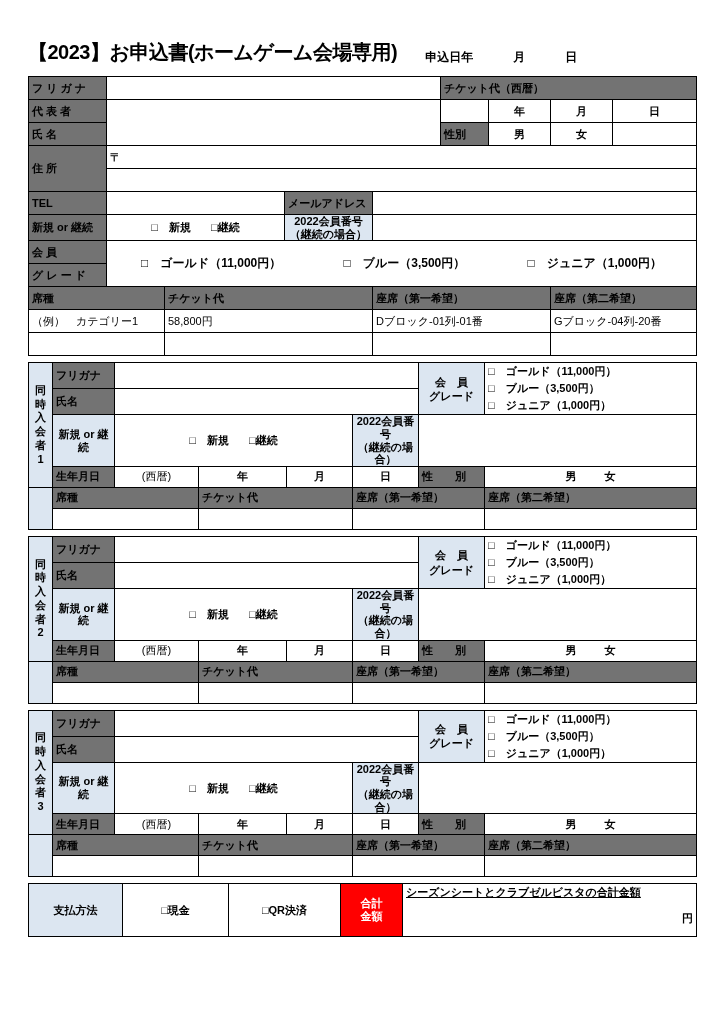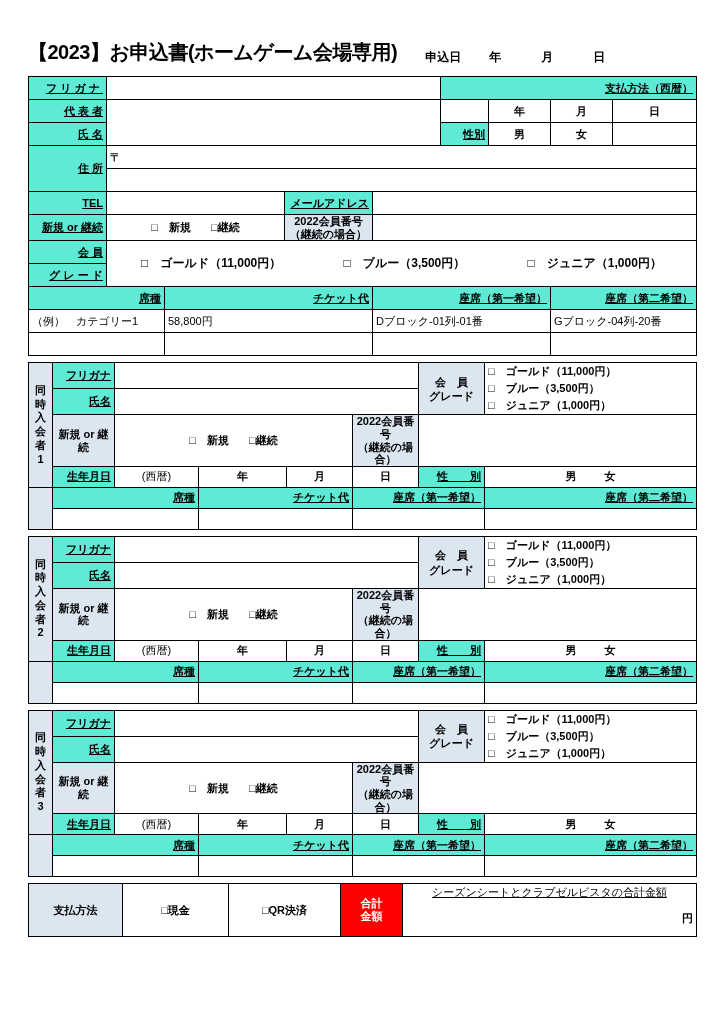--- a/index.html
+++ b/index.html
@@ -26,34 +26,34 @@
   .doc-title{
     font-size:20px;font-weight:bold;letter-spacing:-0.5px;
     white-space:nowrap;
   }
   .applydate{
     display:flex;align-items:flex-end;
     margin-left:28px;
     font-size:12px;font-weight:bold;
     white-space:nowrap;
   }
-  .applydate .lbl{margin-right:28px;}
+  .applydate .lbl{}
   .applydate .u{margin-right:40px;}
   .applydate .u:last-child{margin-right:0;}
 
   table{border-collapse:collapse;}
   .tbl{width:100%;table-layout:fixed;}
   .tbl td{
     border:1px solid #000;
     font-size:11px;
     padding:0 3px;
     vertical-align:middle;
     height:20px;
   }
-  .lab{background:#5eead4;text-align:right;font-size:12px;font-weight:bold;text-decoration:underline;}
+  .lab{background:#737373;text-align:left;font-size:12px;font-weight:bold;}
   .lab-xs{background:#dce6f1;text-align:center;font-size:8px;font-weight:bold;line-height:1.15;}
   .ctr{text-align:center;}
   .white{background:#fff;}
   .sp3{letter-spacing:3px;}
   .dash{border-bottom:1px dashed #000;}
 
   
   .main td{height:22px;}
   .h30{height:30px;margin-left:16px;}
   .h34{height:34px;}
@@ -82,21 +82,21 @@
   .grade-cell{
     background:#dce6f1;text-align:center;font-size:12px;font-weight:bold;line-height:1.3;
   }
   .ex{font-size:7.5px;text-align:left;}
   .pay td{height:34px;}
   .total{
     background:#ff0000;color:#fff;text-align:center;font-weight:bold;font-size:12px;line-height:1.25;
   }
   .paylabel{background:#dce6f1;text-align:center;font-size:12px;font-weight:bold;}
   .seasonnote{
-    font-size:9.5px;font-weight:normal;text-decoration:underline;padding-left:2px;text-align:center;
+    font-size:9.5px;font-weight:bold;text-decoration:underline;padding-left:2px;
   }
   .yen{font-size:17px;font-weight:bold;text-align:right;padding-right:8px;}
   .fz12b{font-size:12px;font-weight:bold;}
   .fz11b{font-size:11px;font-weight:bold;}
   .fz10b{font-size:10px;font-weight:bold;}
   .fz8{font-size:8px;}
   .tl{text-align:left;}
 </style>
 </head>
 <body>
@@ -122,21 +122,21 @@
         <col style="width:68px">
       <col style="width:48px">
         <col style="width:62px">
         <col style="width:62px">
         <col style="width:84px">
     </colgroup>
     <tbody>
       <tr>
         <td class="lab sp3">フリガナ</td>
         <td class="white" colspan="4"></td>
-        <td class="lab" colspan="4">支払方法（西暦）</td>
+        <td class="lab" colspan="4">チケット代（西暦）</td>
       </tr>
       <tr>
         <td class="lab h30">代  表  者</td>
         <td class="white h30" colspan="4" rowspan="2"></td>
         <td class="white h30 ctr"></td>
         <td class="white h30 ctr fz12b">年</td>
         <td class="white h30 ctr fz12b">月</td>
         <td class="white h30 ctr fz12b">日</td>
       </tr>
       <tr>

